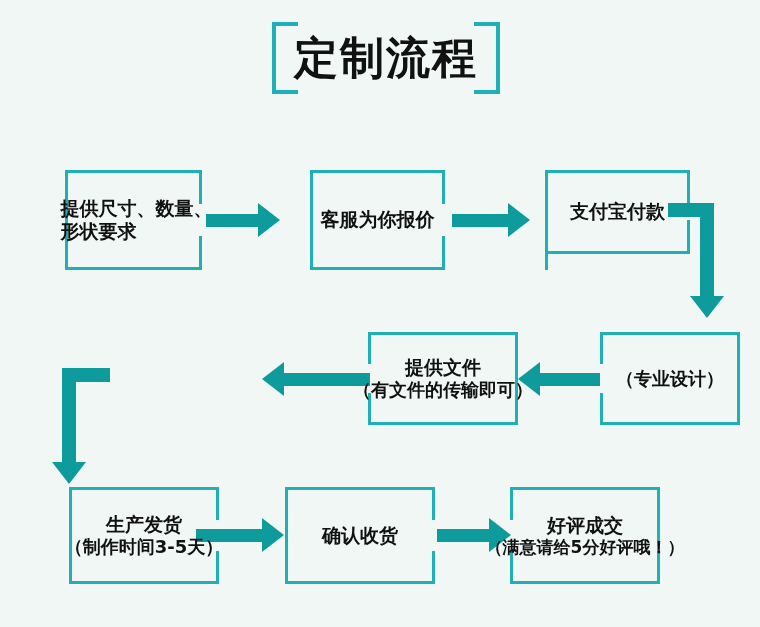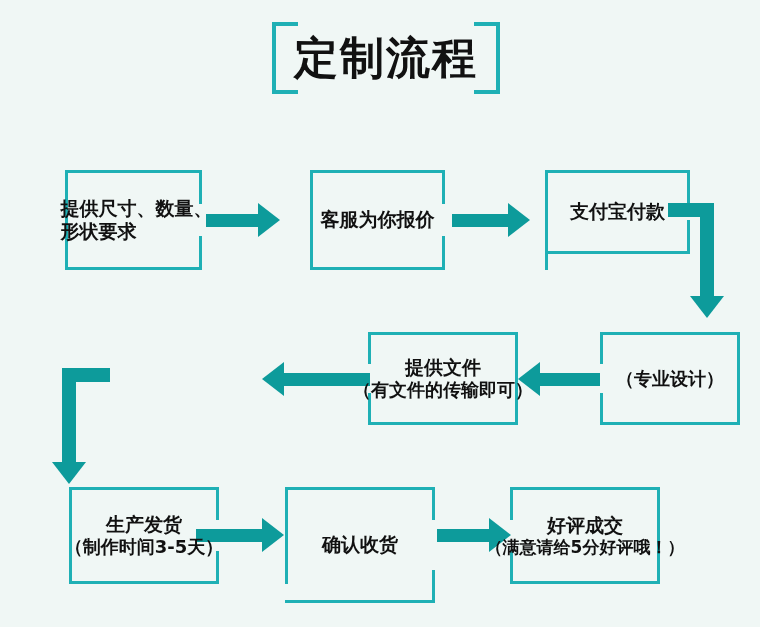--- a/index.html
+++ b/index.html
@@ -238,21 +238,21 @@
       <div class="line-main">生产发货</div>
       <div class="line-sub">（制作时间3-5天）</div>
     </div>
   </div>
 
   <div class="arrow right" style="left:196px; top:518px; width:92px; height:34px;">
     <div class="shaft" style="left:0; top:11px; width:68px; height:13px;"></div>
     <div class="head" style="left:66px; top:0;"></div>
   </div>
 
-  <div class="node" style="left:285px; top:487px; width:150px; height:116px;">
+  <div class="node" style="left:285px; top:487px; width:150px; height:97px;">
     <div class="edge top" style="width:150px;"></div>
     <div class="edge bottom" style="width:150px;"></div>
     <div class="edge left" style="height:97px;"></div>
     <div class="edge right" style="height:33px;"></div>
     <div class="edge right" style="height:33px; top:auto; bottom:0;"></div>
     <div class="lines">
       <div class="line-main">确认收货</div>
     </div>
   </div>
 

